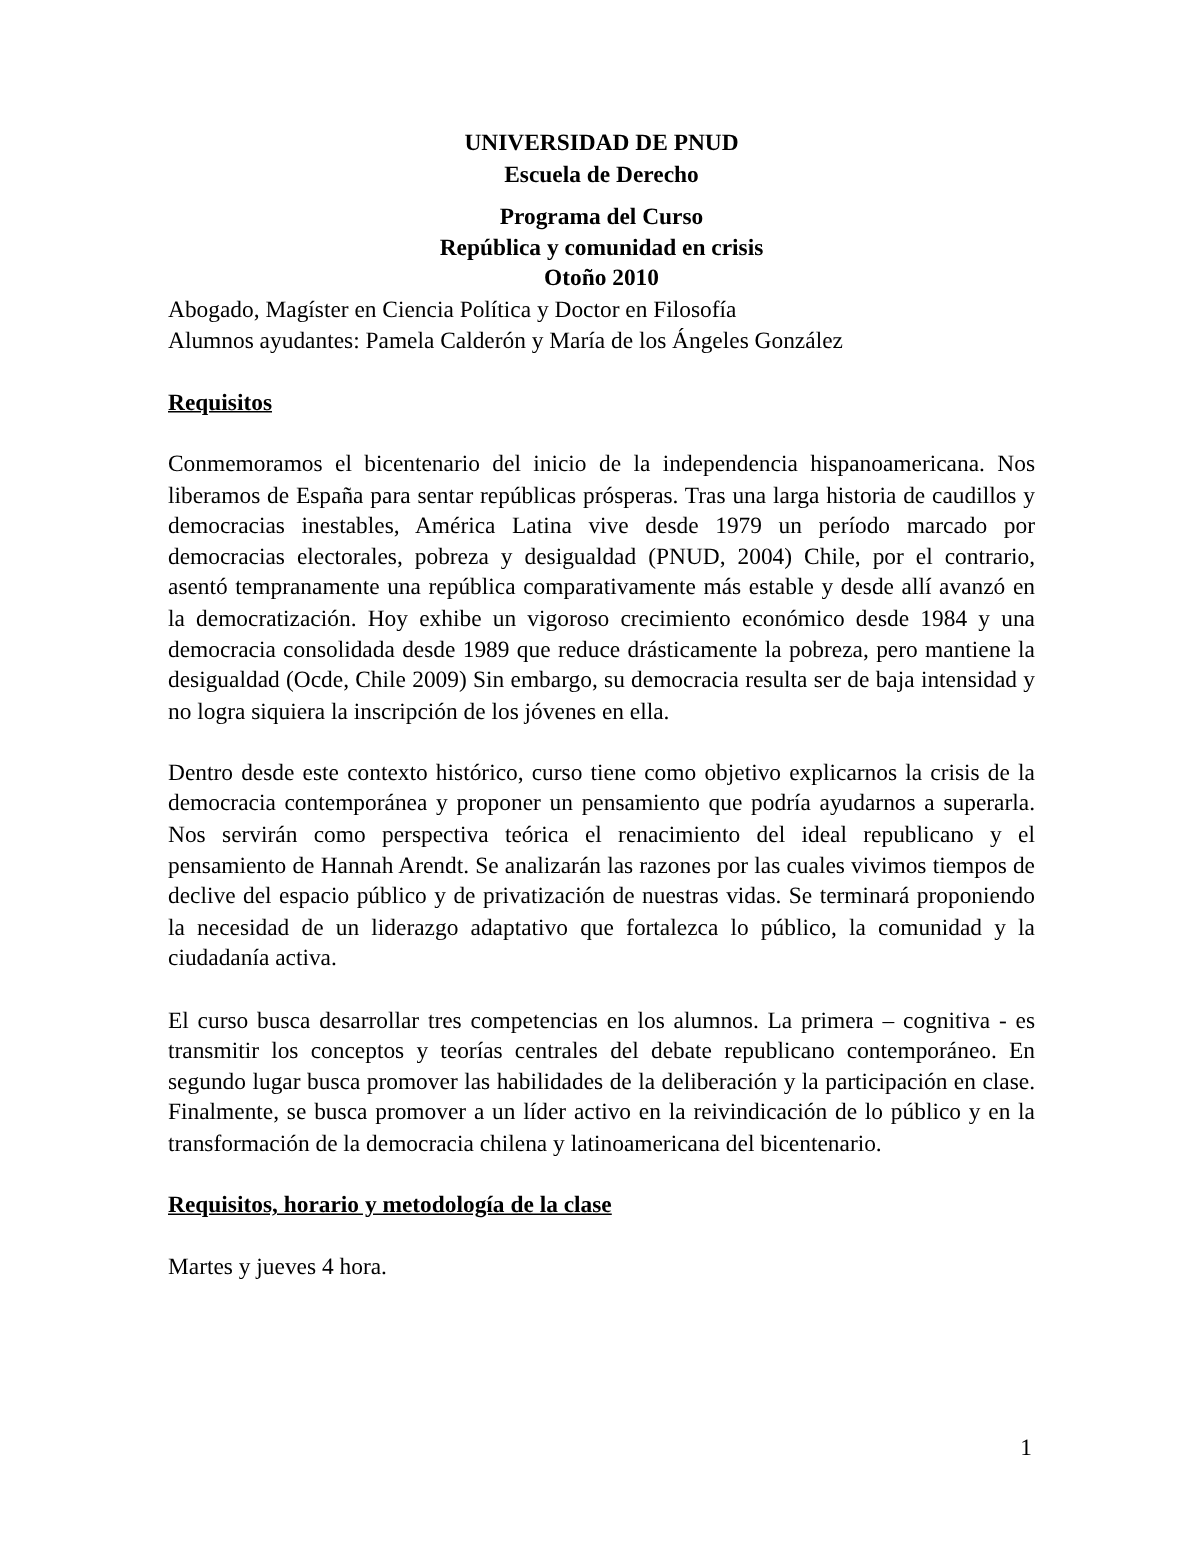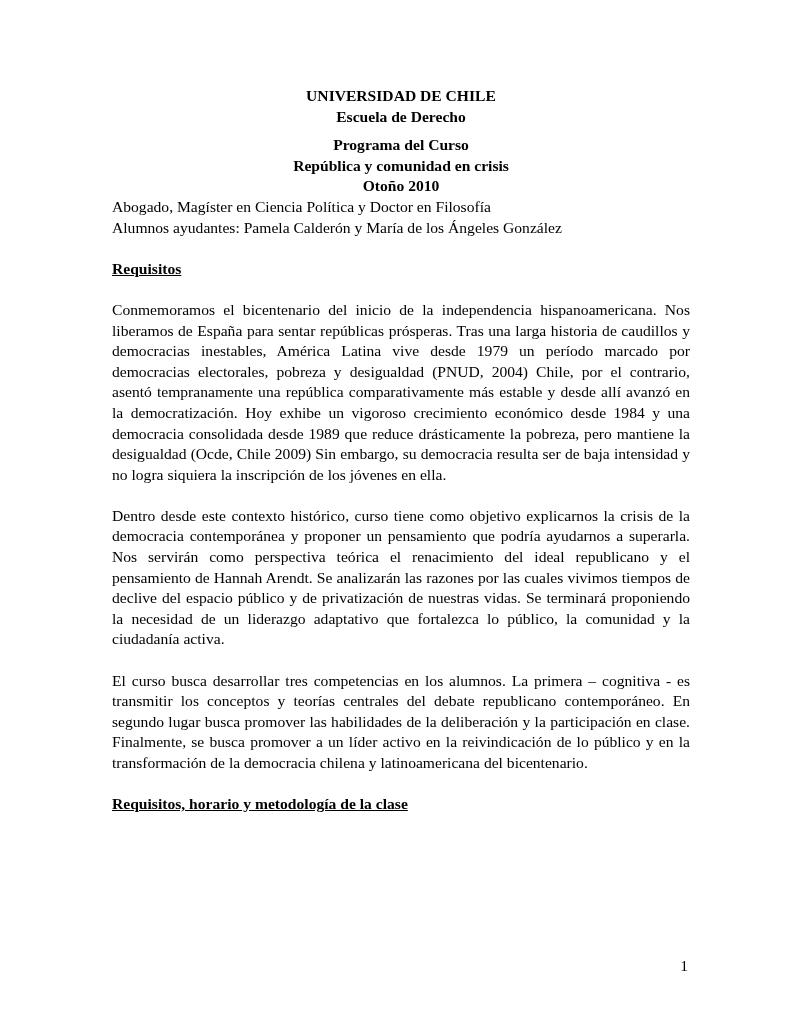--- a/index.html
+++ b/index.html
@@ -40,35 +40,36 @@
     bottom: 58px;
     font-family: "Liberation Serif", "DejaVu Serif", serif;
     font-size: 15.6px;
   }
 </style>
 </head>
 <body>
 
 <div class="page">
 
-  <div class="line center bold">UNIVERSIDAD DE CHILE</div>
+  <div class="line center bold">UNIVERSIDAD DE PNUD</div>
   <div class="line center bold">Escuela de Derecho</div>
 
   <div class="line center bold gap-before">Programa del Curso</div>
   <div class="line center bold">República y comunidad en crisis</div>
   <div class="line center bold">Otoño 2010</div>
 
   <div class="line">Abogado, Magíster en Ciencia Política y Doctor en Filosofía</div>
   <div class="line">Alumnos ayudantes: Pamela Calderón y María de los Ángeles González</div>
 
   <div class="section-heading">Requisitos</div>
 
   <p class="body-par">Conmemoramos el bicentenario del inicio de la independencia hispanoamericana. Nos liberamos de España para sentar repúblicas prósperas. Tras una larga historia de caudillos y democracias inestables, América Latina vive desde 1979 un período marcado por democracias electorales, pobreza y desigualdad (PNUD, 2004) Chile, por el contrario, asentó tempranamente una república comparativamente más estable y desde allí avanzó en la democratización. Hoy exhibe un vigoroso crecimiento económico desde 1984 y una democracia consolidada desde 1989 que reduce drásticamente la pobreza, pero mantiene la desigualdad (Ocde, Chile 2009) Sin embargo, su democracia resulta ser de baja intensidad y no logra siquiera la inscripción de los jóvenes en ella.</p>
   <p class="body-par">Dentro desde este contexto histórico, curso tiene como objetivo explicarnos la crisis de la democracia contemporánea y proponer un pensamiento que podría ayudarnos a superarla. Nos servirán como perspectiva teórica el renacimiento del ideal republicano y el pensamiento de Hannah Arendt.  Se analizarán las razones por las cuales vivimos tiempos de declive del espacio público y de privatización de nuestras vidas. Se terminará proponiendo la necesidad de un liderazgo adaptativo que fortalezca lo público, la comunidad y la ciudadanía activa.</p>
   <p class="body-par">El curso busca desarrollar tres competencias en los alumnos. La primera – cognitiva - es transmitir los conceptos y teorías centrales del debate republicano contemporáneo. En segundo lugar busca promover las habilidades de la deliberación y la participación en clase. Finalmente, se busca promover a un líder activo en la reivindicación de lo público y en la transformación de la democracia chilena y latinoamericana del bicentenario.</p>
 
   <div class="section-heading">Requisitos, horario y metodología de la clase</div>
 
+  <div class="line">Martes y jueves 4 hora.</div>
 
 
   <div class="page-number">1</div>
 
 </div>
 
 </body></html>

